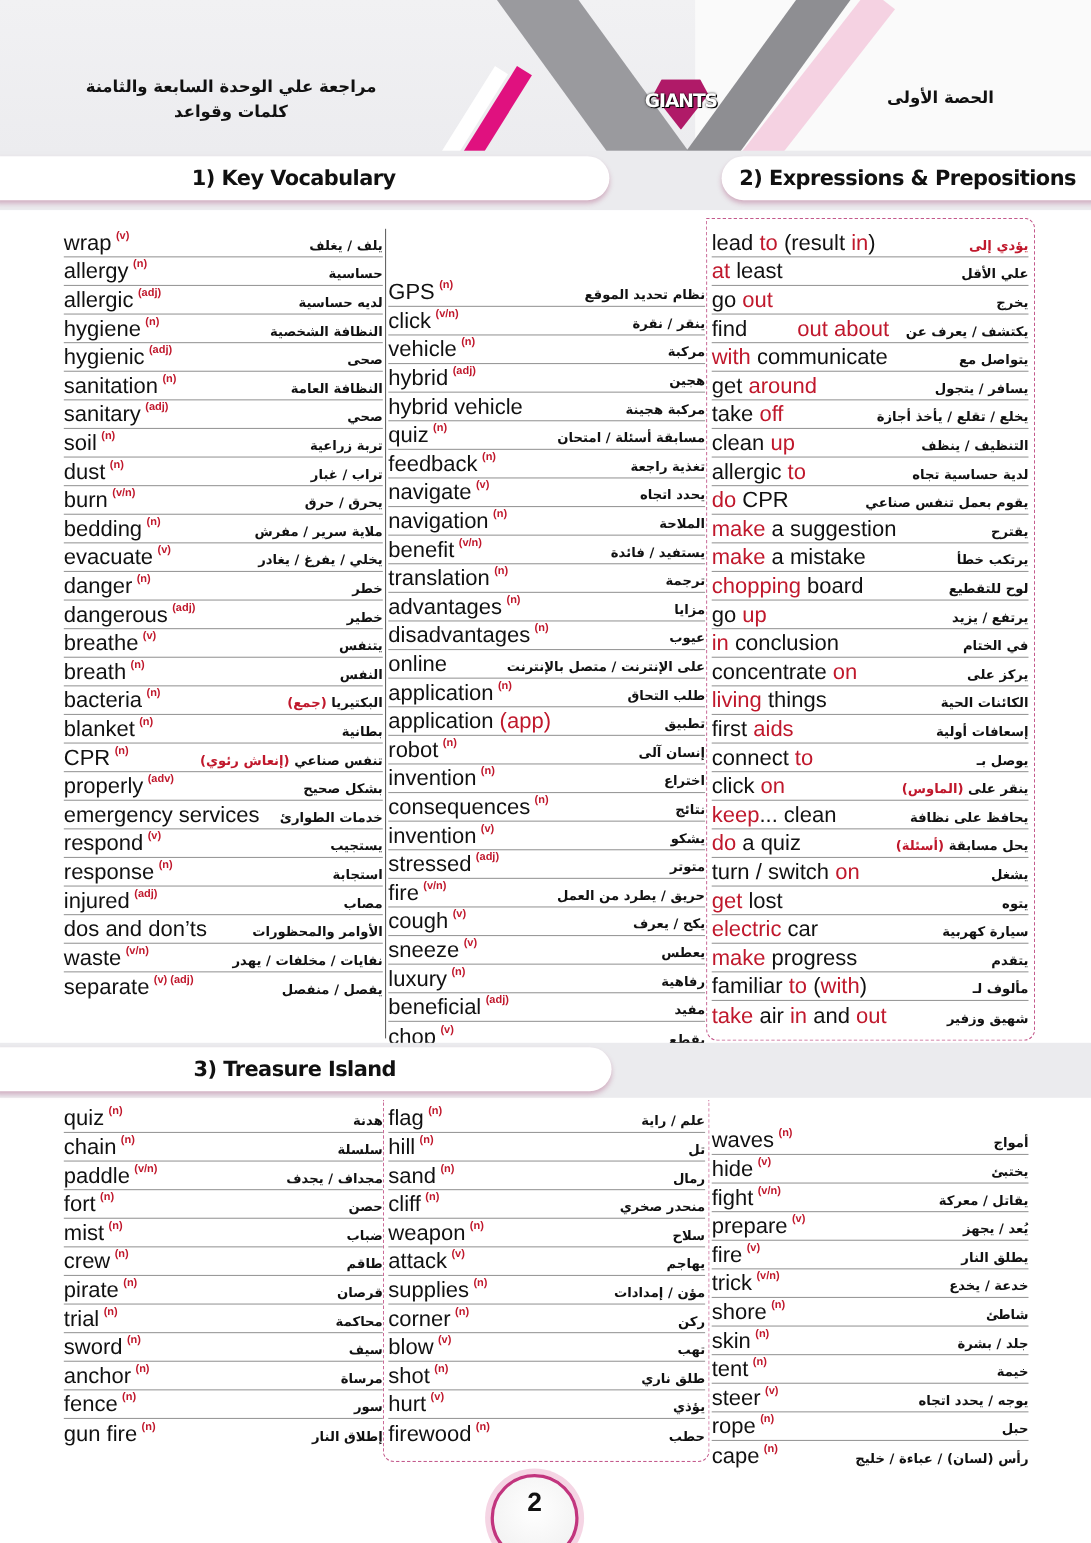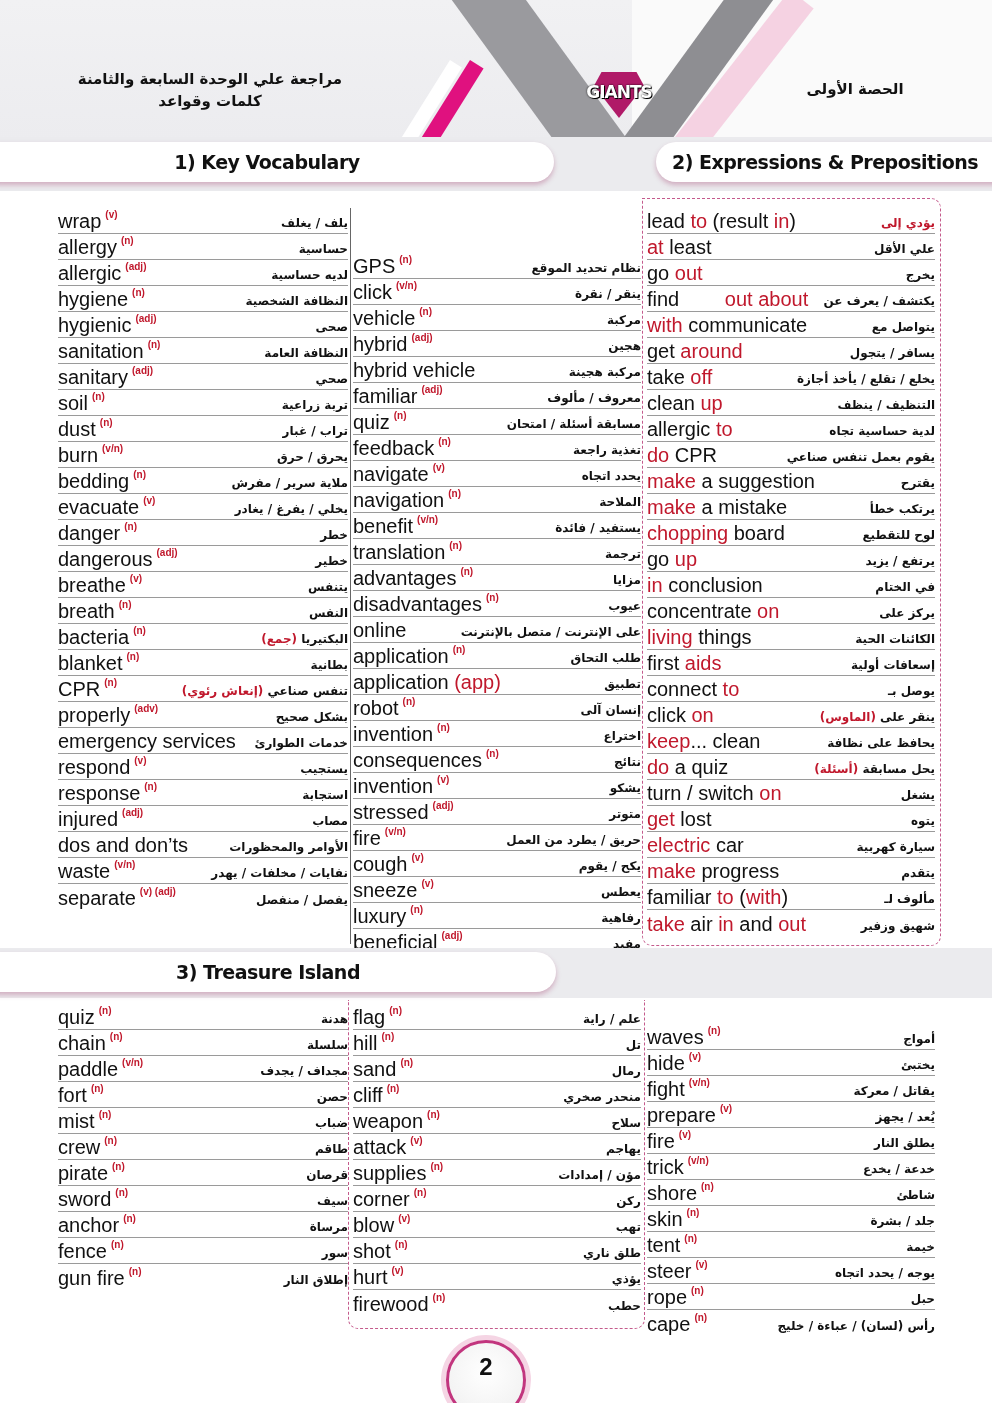--- a/index.html
+++ b/index.html
@@ -190,24 +190,20 @@
       </div>
       <div class="row">
         <span class="en"><span>hybrid</span><span class="pos">(adj)</span></span>
         <span class="ar"><span>هجين</span></span>
       </div>
       <div class="row">
         <span class="en"><span>hybrid vehicle</span></span>
         <span class="ar"><span>مركبة هجينة</span></span>
       </div>
       <div class="row">
-        <span class="en"><span>familiar</span><span class="pos">(adj)</span></span>
-        <span class="ar"><span>معروف / مألوف</span></span>
-      </div>
-      <div class="row">
         <span class="en"><span>quiz</span><span class="pos">(n)</span></span>
         <span class="ar"><span>مسابقة أسئلة / امتحان</span></span>
       </div>
       <div class="row">
         <span class="en"><span>feedback</span><span class="pos">(n)</span></span>
         <span class="ar"><span>تغذية راجعة</span></span>
       </div>
       <div class="row">
         <span class="en"><span>navigate</span><span class="pos">(v)</span></span>
         <span class="ar"><span>يحدد اتجاه</span></span>
@@ -263,21 +259,21 @@
       <div class="row">
         <span class="en"><span>stressed</span><span class="pos">(adj)</span></span>
         <span class="ar"><span>متوتر</span></span>
       </div>
       <div class="row">
         <span class="en"><span>fire</span><span class="pos">(v/n)</span></span>
         <span class="ar"><span>حريق / يطرد من العمل</span></span>
       </div>
       <div class="row">
         <span class="en"><span>cough</span><span class="pos">(v)</span></span>
-        <span class="ar"><span>يكح / يقوم</span></span>
+        <span class="ar"><span>يكح / يعرف</span></span>
       </div>
       <div class="row">
         <span class="en"><span>sneeze</span><span class="pos">(v)</span></span>
         <span class="ar"><span>يعطس</span></span>
       </div>
       <div class="row">
         <span class="en"><span>luxury</span><span class="pos">(n)</span></span>
         <span class="ar"><span>رفاهية</span></span>
       </div>
       <div class="row">
@@ -431,20 +427,24 @@
         <span class="en"><span>mist</span><span class="pos">(n)</span></span>
         <span class="ar"><span>ضباب</span></span>
       </div>
       <div class="row">
         <span class="en"><span>crew</span><span class="pos">(n)</span></span>
         <span class="ar"><span>طاقم</span></span>
       </div>
       <div class="row">
         <span class="en"><span>pirate</span><span class="pos">(n)</span></span>
         <span class="ar"><span>قرصان</span></span>
+      </div>
+      <div class="row">
+        <span class="en"><span>trial</span><span class="pos">(n)</span></span>
+        <span class="ar"><span>محاكمة</span></span>
       </div>
       <div class="row">
         <span class="en"><span>sword</span><span class="pos">(n)</span></span>
         <span class="ar"><span>سيف</span></span>
       </div>
       <div class="row">
         <span class="en"><span>anchor</span><span class="pos">(n)</span></span>
         <span class="ar"><span>مرساة</span></span>
       </div>
       <div class="row">

